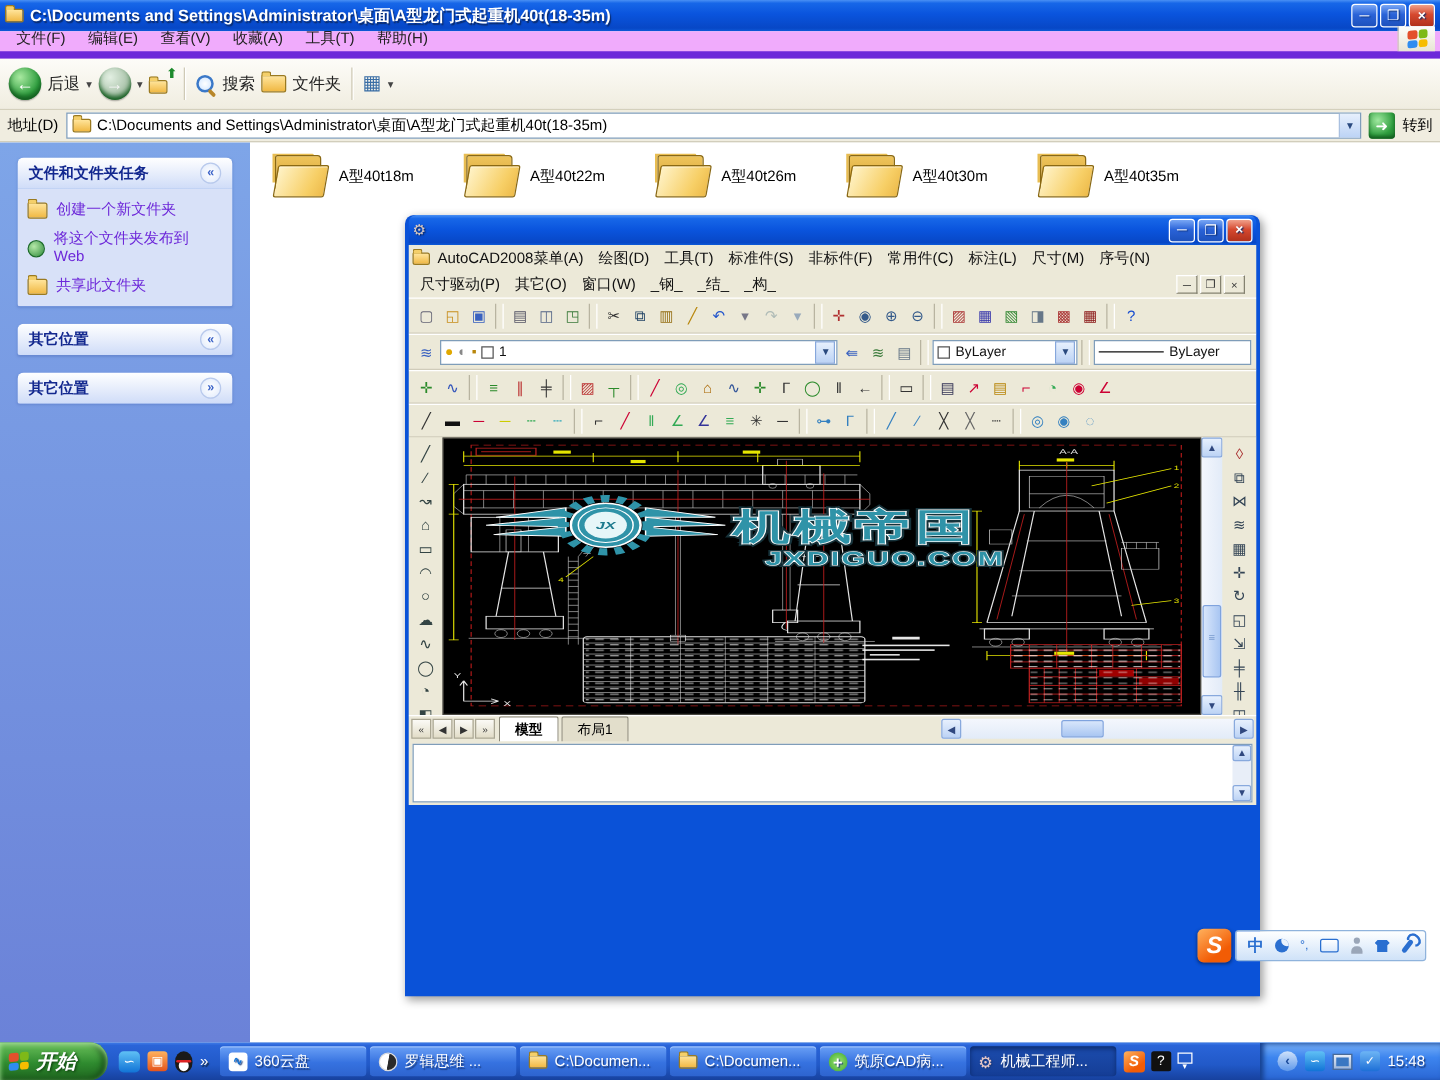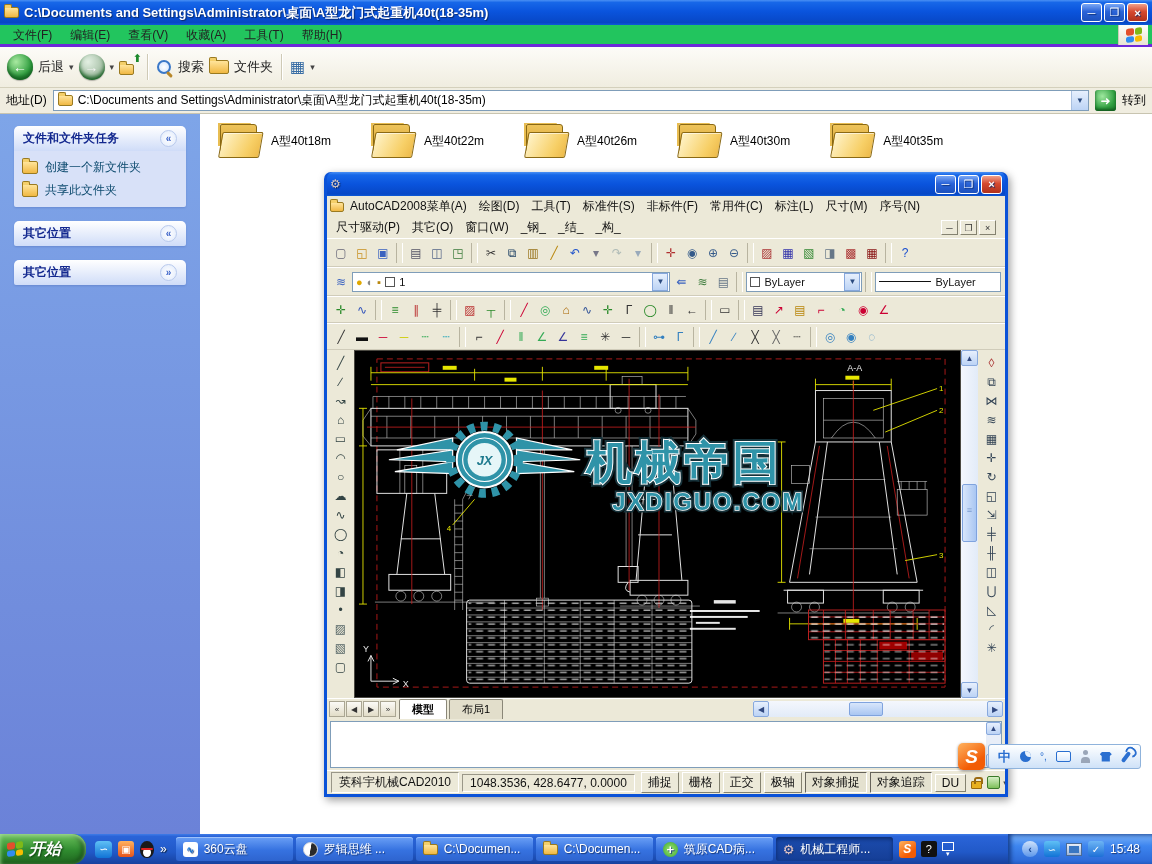--- a/index.html
+++ b/index.html
@@ -5,21 +5,21 @@
 *{box-sizing:border-box;margin:0;padding:0}
 html,body{width:1152px;height:864px;overflow:hidden;font-family:"Liberation Sans","DejaVu Sans",sans-serif;background:#3a6ea5}
 
 
 .explorer{position:absolute;left:0;top:0;width:1152px;height:834px;background:#fff}
 .xtitle{height:25px;background:linear-gradient(180deg,#4a90f4 0%,#1767e8 10%,#0a54dd 45%,#0747c6 90%,#0d5ad8 100%);display:flex;align-items:center;gap:5px;padding:0 4px;color:#fff;font-weight:bold;font-size:13px;text-shadow:1px 1px 1px #0a2a6a}
 .winbtns{margin-left:auto;display:flex;gap:2px}
 .wbtn{width:21px;height:19px;border:1px solid #fff;border-radius:3px;background:linear-gradient(#79a7f5,#2a63d8 45%,#1d51bd);color:#fff;font-size:11px;display:flex;align-items:center;justify-content:center;font-weight:bold}
 .wbtn.close{background:linear-gradient(#f0a08a,#d6492f 45%,#b83category 0)}
 .wbtn.close{background:linear-gradient(#f0a08a,#d6492f 45%,#b0311c)}
-.xmenubar{height:22px;background:#22c55e;border-bottom:3px solid #6d28d9;display:flex;align-items:flex-start;padding:0 4px;font-size:12px;color:#222}
+.xmenubar{height:22px;background:#f0abfc;border-bottom:6px solid #6d28d9;display:flex;align-items:flex-end;padding:0 4px;font-size:12px;color:#222}
 .xmenu{padding:2px 9px}
 .winlogo{margin-left:auto;width:30px;height:20px;background:linear-gradient(#fdfdfb,#e8e4d4);border-left:1px solid #d0ccba;display:flex;align-items:center;justify-content:center}
 .flag{width:16px;height:14px;display:grid;grid-template-columns:1fr 1fr;grid-template-rows:1fr 1fr;gap:1px;transform:skewY(-6deg)}
 .flag i{border-radius:2px}
 .xtoolbar{height:41px;background:linear-gradient(#fdfcf8,#f0ede0);border-bottom:1px solid #d4d0bc;display:flex;align-items:center;padding:0 7px;gap:5px;font-size:13px;color:#222}
 .navcirc{width:26px;height:26px;border-radius:50%;background:radial-gradient(circle at 35% 30%,#a8e9a0,#2f9e3f 62%,#1c7a2c);box-shadow:inset 0 -3px 4px #135c1f,0 1px 1px #0004;color:#fff;display:flex;align-items:center;justify-content:center;font-size:14px;font-weight:bold}
 .navcirc.dis{background:radial-gradient(circle at 35% 30%,#e2efe2,#a9c2a9 62%,#8aa68a);color:#f4f4f4}
 .caret{font-size:9px;color:#444}
 .tsep{width:1px;height:26px;background:#cfcab6;box-shadow:1px 0 0 #fff;margin:0 3px}
 .mf{width:15px;height:11px;background:linear-gradient(#ffe49a,#f0b843);border:1px solid #9a7a20;border-radius:1px 2px 2px 2px;position:relative;flex:none}
@@ -34,40 +34,40 @@
 .addr{height:26px;background:#f0ede0;border-bottom:1px solid #c8c4b0;display:flex;align-items:center;gap:6px;padding:0 6px;font-size:12px}
 .addr-input{flex:1;height:21px;background:#fff;border:1px solid #7f9db9;display:flex;align-items:center;gap:5px;padding:0 0 0 4px;font-size:12px}
 .addr-dd{margin-left:auto;width:17px;height:19px;background:linear-gradient(#e7f0fd,#bcd3f5);border-left:1px solid #a9c0e0;display:flex;align-items:center;justify-content:center;font-size:8px;color:#2a4a7f}
 .gobtn{width:21px;height:21px;border-radius:3px;background:radial-gradient(circle at 35% 30%,#9fe89f,#2f9e3f 62%,#1c7a2c);color:#fff;display:flex;align-items:center;justify-content:center;font-weight:bold;font-size:12px;box-shadow:inset 0 -2px 3px #135c1f}
 .xcontent{position:absolute;left:0;top:114px;right:0;bottom:0;background:#fff;display:flex}
 .sidebar{width:200px;background:linear-gradient(180deg,#7ea5e8,#6b82d8);padding:12px 14px;flex:none}
 .panel{width:172px;margin-bottom:14px;border-radius:5px 5px 2px 2px;overflow:hidden;box-shadow:0 1px 2px #3354a044}
 .phead{height:25px;background:linear-gradient(#ffffff,#cfdcf8);display:flex;align-items:center;padding:0 9px;color:#13288f;font-weight:bold;font-size:12px}
 .pchev{margin-left:auto;width:17px;height:17px;border-radius:50%;background:radial-gradient(#fff,#dfe9fb);border:1px solid #b8c9ec;color:#3a62c8;font-size:10px;display:flex;align-items:center;justify-content:center}
 .pbody{background:#d8e1f8;padding:9px 8px;display:flex;flex-direction:column;gap:8px}
-.pitem{display:flex;gap:7px;align-items:flex-start;font-size:12px;color:#0c4a6e;line-height:1.25}
+.pitem{display:flex;gap:7px;align-items:center;font-size:12px;color:#6d28d9;line-height:1.25}
 .ic{width:16px;height:13px;flex:none;position:relative;margin-top:1px}
 .ic-globe{border-radius:50%;background:radial-gradient(circle at 35% 35%,#b4e8a8,#2e8b3a);border:1px solid #1c6b2a;width:14px;height:14px}
 .ic-desk{background:linear-gradient(135deg,#eaf2ff,#5f8fd6);border:1px solid #33609f;border-radius:2px}
 .ic-comp{background:linear-gradient(#eef3fb,#9fb6d8);border:1px solid #56749c;border-radius:2px}
 .ic-comp::before{content:"";position:absolute;inset:2px 3px 4px 3px;background:#3a77c2}
 .ic-net{width:16px;height:13px}
 .ic-net::before,.ic-net::after{content:"";position:absolute;width:9px;height:9px;border-radius:50%;border:1px solid #1c6b2a}
 .ic-net::before{left:0;top:0;background:radial-gradient(circle at 35% 35%,#b4e8a8,#2e8b3a)}
 .ic-net::after{right:0;bottom:0;background:radial-gradient(circle at 35% 35%,#a8c8f0,#3a6ab8);border-color:#2a4a88}
 .files{flex:1;padding:10px 0 0 18px;display:flex;gap:40px;align-items:flex-start}
 .tile{display:flex;align-items:center;gap:9px;font-size:12px;color:#000}
 .bigfolder{width:44px;height:34px;position:relative;flex:none}
 .bigfolder::before{content:"";position:absolute;top:0;left:2px;right:5px;bottom:7px;background:linear-gradient(#eec45a,#d8a43a);border:1px solid #8a6914;border-radius:2px 3px 0 0;box-shadow:-4px -3px 0 -2px #e8bd52}
 .bigfolder::after{content:"";position:absolute;left:0;right:3px;bottom:0;height:24px;background:linear-gradient(110deg,#fff3c8,#f7cf66 70%,#edba4a);border:1px solid #8a6914;border-radius:2px 2px 2px 2px;transform:skewX(-10deg);transform-origin:bottom left;box-shadow:inset 0 1px 0 #fff9}
 
 
 .cadwin{position:absolute;left:324px;top:172px;width:684px;height:625px;background:#0a52d8;border-radius:7px 7px 0 0;padding:0 3px 3px;box-shadow:2px 3px 8px #0006}
 .ctitle{height:24px;display:flex;align-items:center;gap:5px;padding:0 3px;color:#fff;font-weight:bold;font-size:12px;background:linear-gradient(180deg,#4a90f4,#1767e8 12%,#0a54dd 50%,#0747c6 92%,#0d5ad8);border-radius:6px 6px 0 0;text-shadow:1px 1px 1px #0a2a6a}
-.cad-inner{background:#ece9d8;height:598px;display:flex;flex-direction:column;overflow:hidden}
+.cad-inner{background:#ece9d8;height:448px;display:flex;flex-direction:column;overflow:hidden}
 .cmenu{height:21px;display:flex;align-items:center;padding:0 3px;font-size:12px;color:#111;flex:none}
 .cmenu span{padding:1px 6px;white-space:nowrap}
 .mdi{margin-left:auto;display:flex;gap:2px;padding-right:2px}
 .mdibtn{width:17px;height:15px;border:1px solid;border-color:#fff #848270 #848270 #fff;background:#ece9d8;font-size:9px;display:flex;align-items:center;justify-content:center;color:#333}
 .trow{height:29px;display:flex;align-items:center;padding:0 4px;gap:1px;border-top:1px solid #fff;border-bottom:1px solid #d0ccba;flex:none;overflow:hidden}
 .trow2{height:27px}
 .tbi{width:20px;height:20px;display:inline-flex;align-items:center;justify-content:center;font-size:12px;color:#344;flex:none}
 .tbsep{width:7px;height:20px;border-left:1px solid #b8b4a0;border-right:1px solid #fff;margin:0 2px;flex:none}
 .combo{height:20px;background:#fff;border:1px solid #7f9db9;display:flex;align-items:center;font-size:11px;padding:0 1px 0 3px;gap:4px;color:#111}
 .dd{width:16px;height:18px;background:linear-gradient(#e7f0fd,#bcd3f5);border:1px solid #86a7dc;display:flex;align-items:center;justify-content:center;font-size:8px;color:#2a4a7f;margin-left:auto}
@@ -217,20 +217,24 @@
     <div class="sidebar">
       <div class="panel">
         <div class="phead">
           <span>文件和文件夹任务</span>
           <span class="pchev">«</span>
         </div>
         <div class="pbody">
           <div class="pitem">
               <span class="ic mf"></span>
               <span>创建一个新文件夹</span>
+            </div>
+          <div class="pitem">
+              <span class="ic ic-globe"></span>
+              <span style="max-width:118px">将这个文件夹发布到 Web</span>
             </div>
           <div class="pitem">
               <span class="ic mf"></span>
               <span>共享此文件夹</span>
             </div>
         </div>
       </div>
       <div class="panel">
         <div class="phead">
           <span>其它位置</span>
@@ -619,36 +623,20 @@
       </span>
     </div>
     <div class="cmdwrap">
       <div class="cmdbox">
         <span class="cmdsb">
           <span class="sbtn">▲</span>
           <span class="sbtn">▼</span>
         </span>
       </div>
     </div>
-    <div class="sbar">
-      <span class="cell">英科宇机械CAD2010</span>
-      <span class="cell" style="width:180px">1048.3536, 428.6477, 0.0000</span>
-      <span style="flex:1"></span>
-      <span class="tgl">捕捉</span>
-      <span class="tgl">栅格</span>
-      <span class="tgl">正交</span>
-      <span class="tgl">极轴</span>
-      <span class="tgl on">对象捕捉</span>
-      <span class="tgl on">对象追踪</span>
-      <span class="tgl">DU</span>
-      <span class="st-lock"></span>
-      <span class="st-doc"></span>
-      <span class="caret">▾</span>
-
-    </div>
   </div>
 </div>
 
 <div class="sogou">
   <span class="sg-s">S</span>
   <span class="sg-bar">
     <b>中</b>
     <span class="sg-moon"></span>
     <span style="font-size:10px">°,</span>
     <span class="sg-kb"></span>

